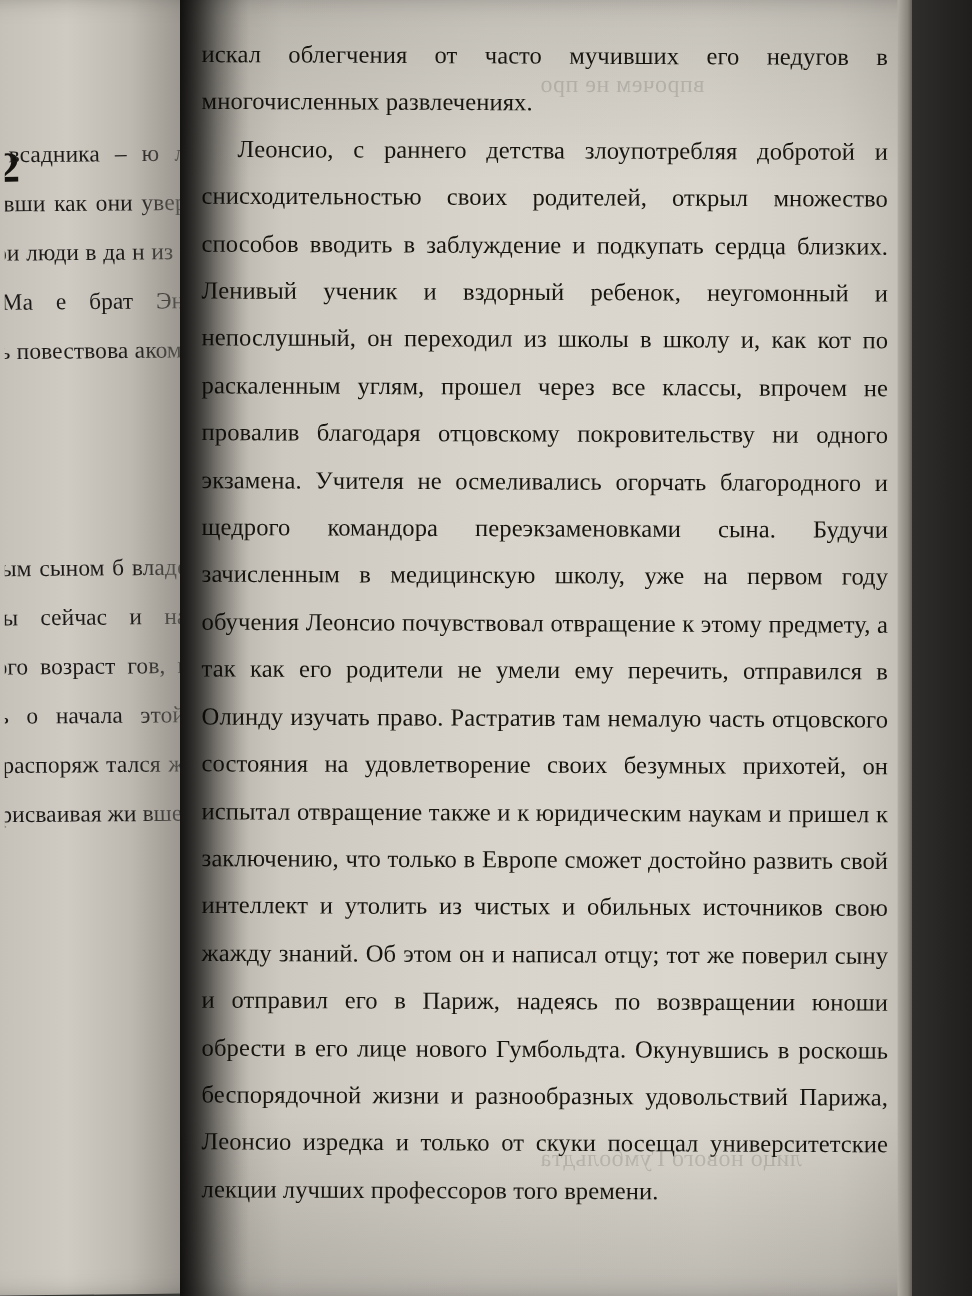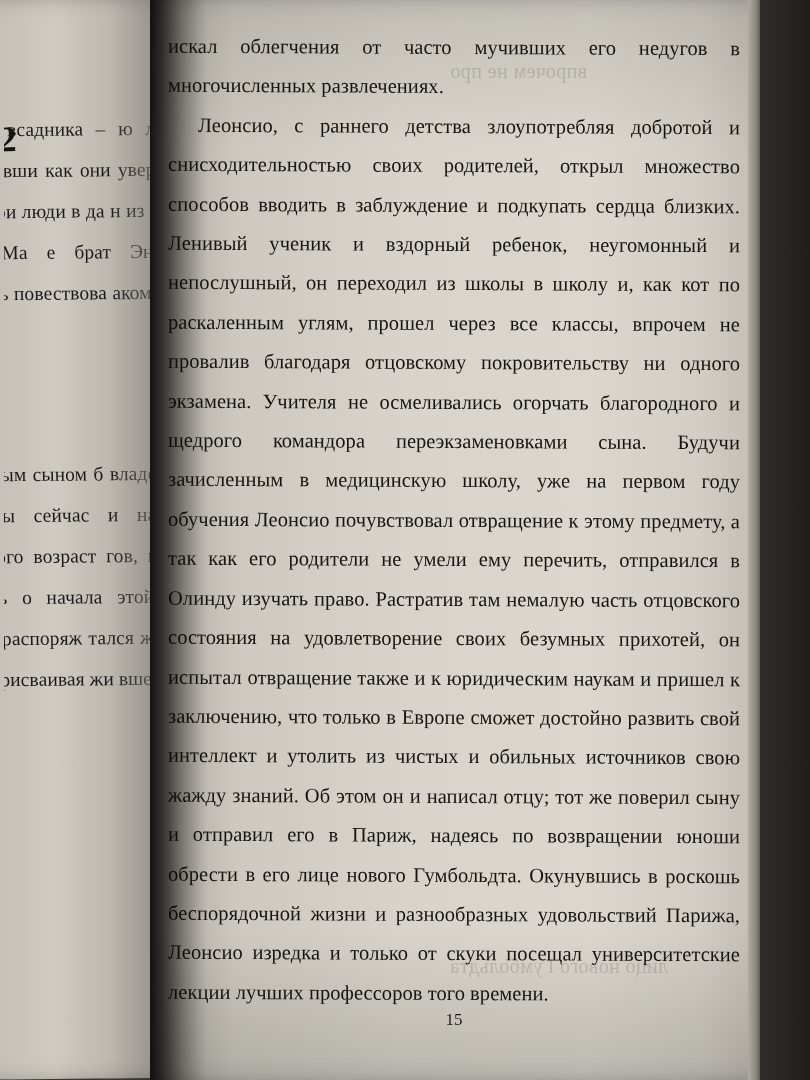--- a/index.html
+++ b/index.html
@@ -197,19 +197,18 @@
   <div class="page-right">
     <div class="bleed" style="left:300px; top:60px;">впрочем не про</div>
     <div class="bleed" style="left:300px; top:955px;">лицо нового Гумбольдта</div>
   </div>
 
   <div class="col">
     <p>искал облегчения от часто мучивших его недугов в многочисленных развлечениях.</p>
     <p class="indent">Леонсио, с раннего детства злоупотребляя добротой и снисходительностью своих родителей, открыл множество способов вводить в заблуждение и подкупать сердца близких. Ленивый ученик и вздорный ребенок, неугомонный и непослушный, он переходил из школы в школу и, как кот по раскаленным углям, прошел через все классы, впрочем не провалив благодаря отцовскому покровительству ни одного экзамена. Учителя не осмеливались огорчать благородного и щедрого командора переэкзаменовками сына. Будучи зачисленным в медицинскую школу, уже на первом году обучения Леонсио почувствовал отвращение к этому предмету, а так как его родители не умели ему перечить, отправился в Олинду изучать право. Растратив там немалую часть отцовского состояния на удовлетворение своих безумных прихотей, он испытал отвращение также и к юридическим наукам и пришел к заключению, что только в Европе сможет достойно развить свой интеллект и утолить из чистых и обильных источников свою жажду знаний. Об этом он и написал отцу; тот же поверил сыну и отправил его в Париж, надеясь по возвращении юноши обрести в его лице нового Гумбольдта. Окунувшись в роскошь беспорядочной жизни и разнообразных удовольствий Парижа, Леонсио изредка и только от скуки посещал университетские лекции лучших профессоров того времени.</p>
   </div>
 
-  <div class="folio">15</div>
 
   <div class="gutter"></div>
   <div class="page-right-edge"></div>
   <div class="outer-dark"></div>
 
 </div>
 
 </body></html>

